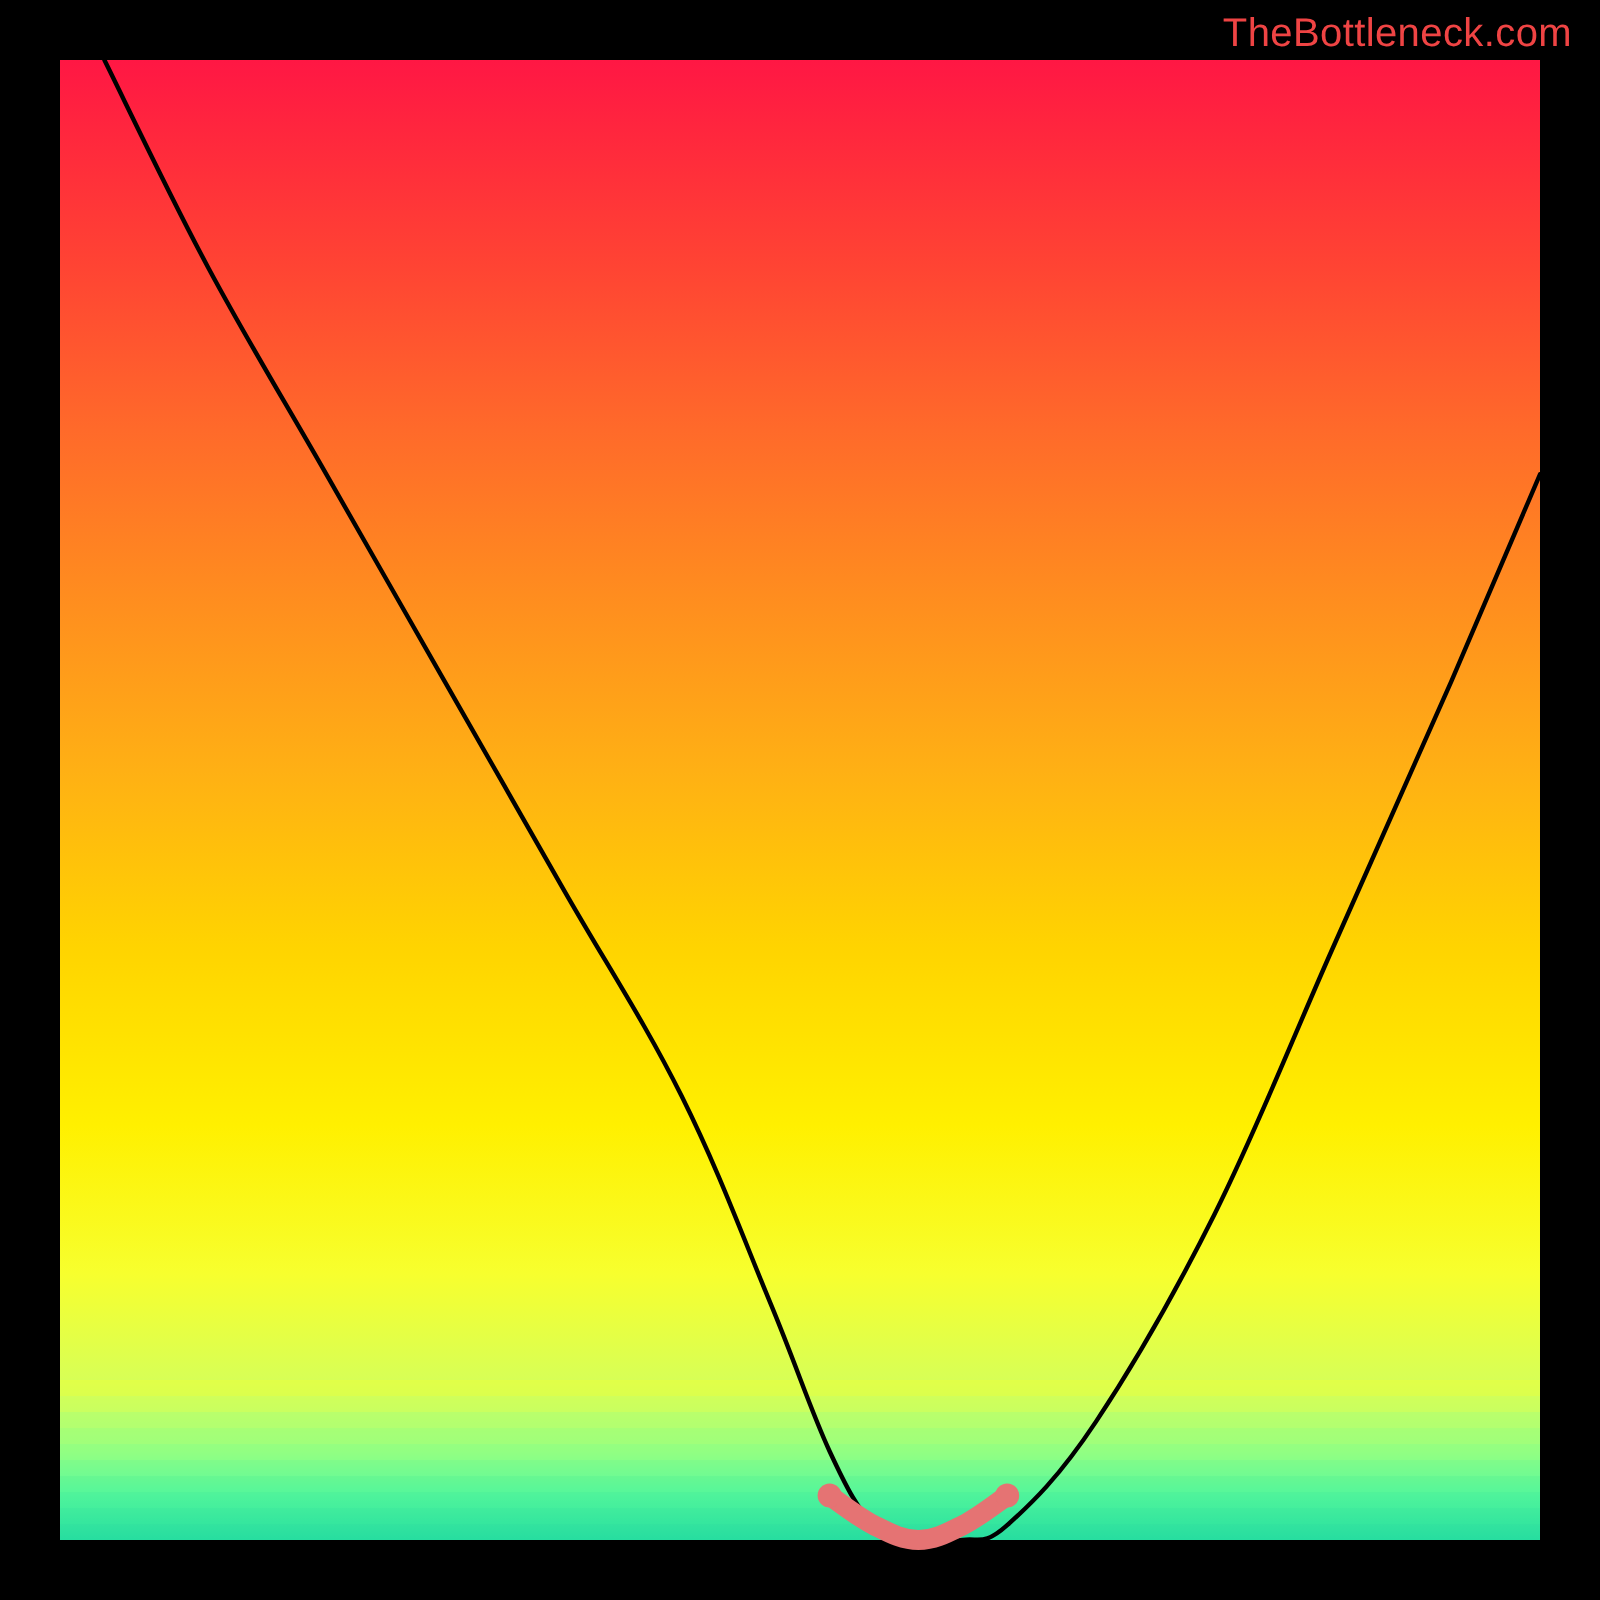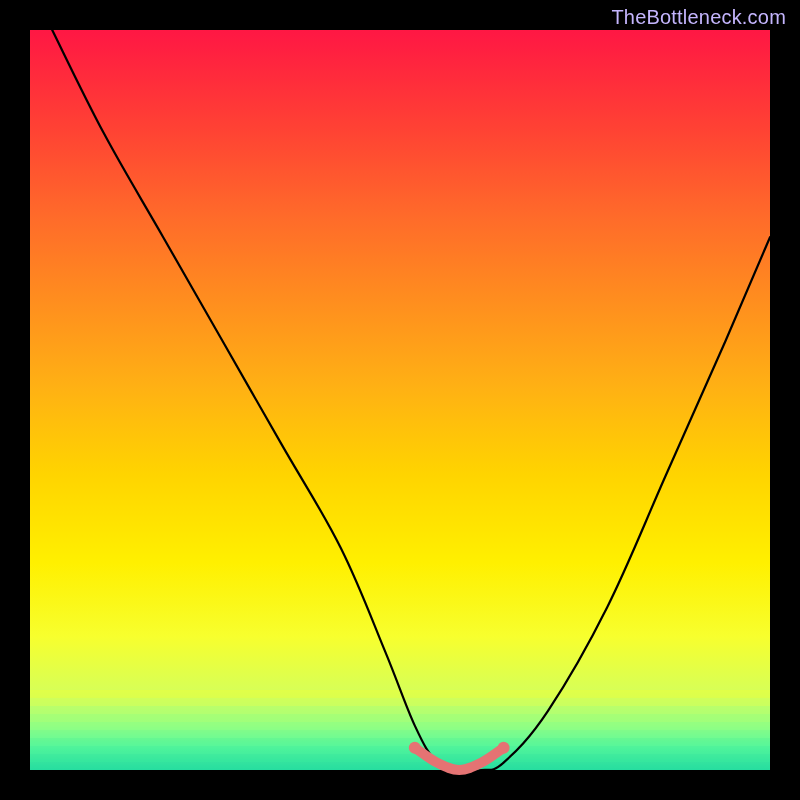--- a/index.html
+++ b/index.html
@@ -51,21 +51,21 @@
     pointer-events: none;
   }
   .green-bands div {
     height: 8px;
     opacity: 0.35;
   }
   .watermark {
     position: absolute;
     top: 6px;
     right: 14px;
-    color: #c4b5fd;
+    color: #ef4444;
     font-size: 20px;
     font-weight: 500;
     letter-spacing: 0.2px;
     user-select: none;
   }
   svg.curve {
     position: absolute;
     left: 0;
     top: 0;
     width: 740px;

